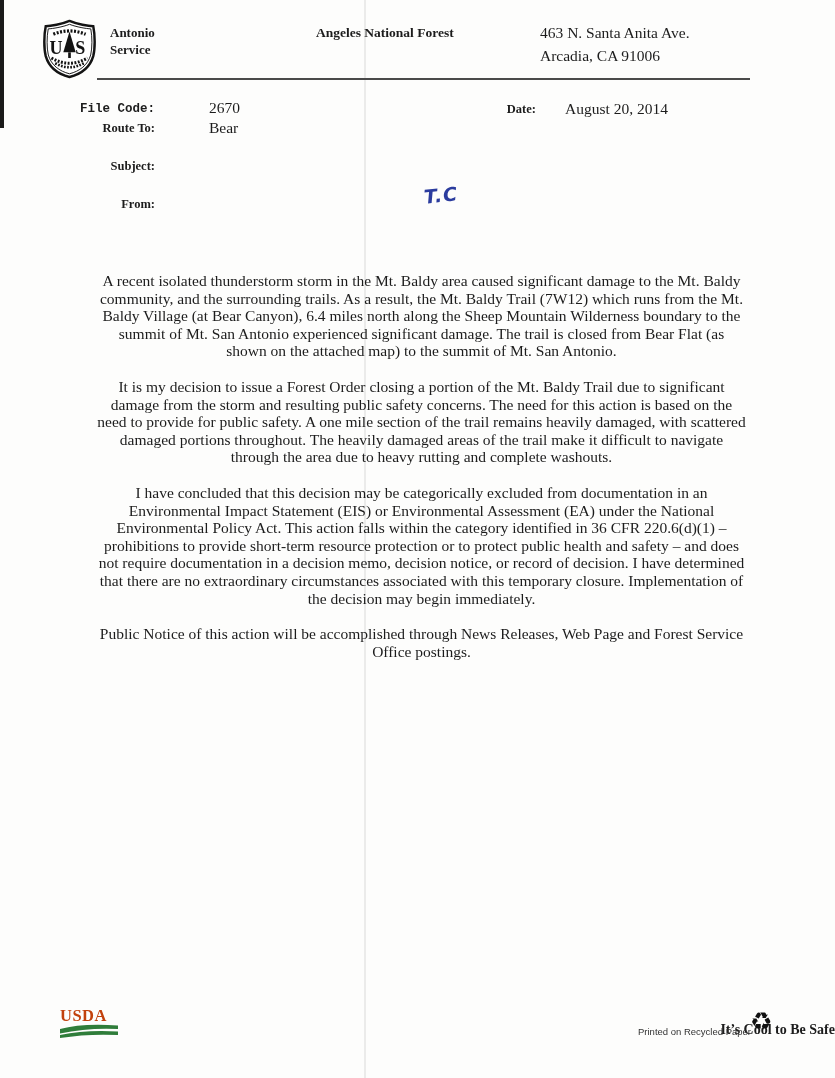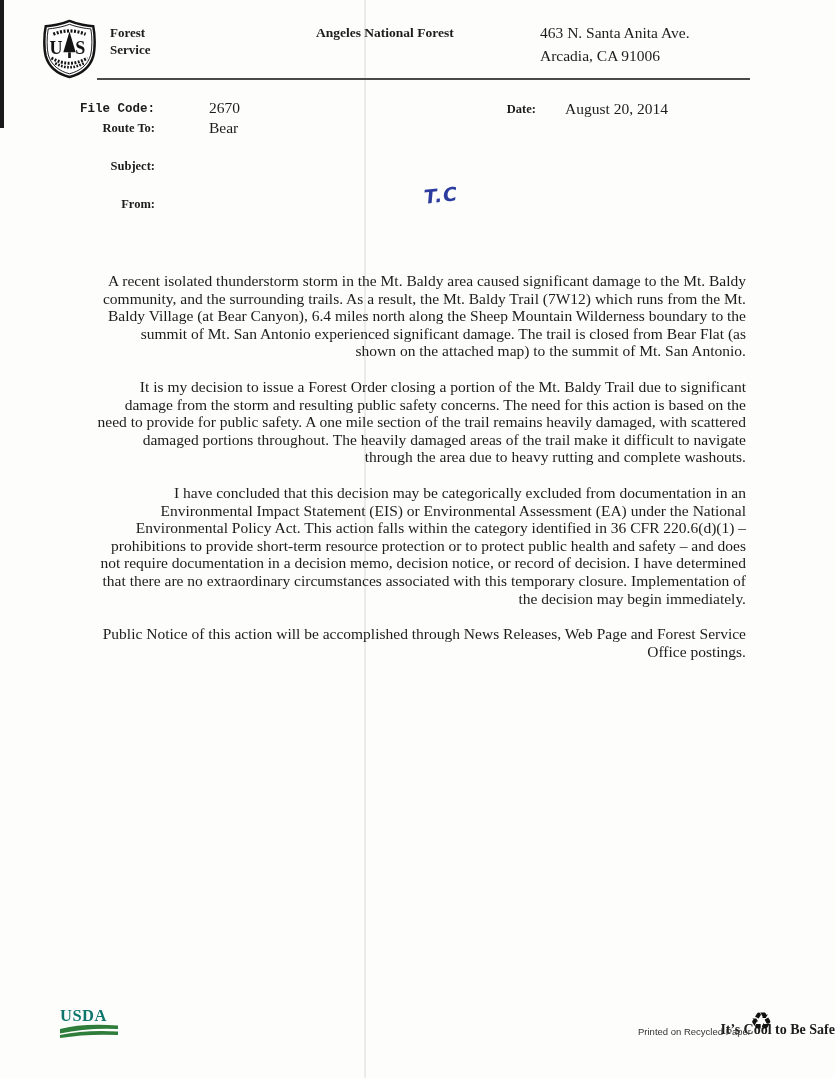--- a/index.html
+++ b/index.html
@@ -61,29 +61,29 @@
     position: absolute; left: 424px; top: 184px;
     font-family: "DejaVu Sans", sans-serif;
     font-style: italic; font-weight: bold;
     font-size: 19px; color: #2b3c9e;
     transform: rotate(-6deg); letter-spacing: 1px;
   }
 
   
   .letter-body {
     position: absolute; left: 97px; top: 272px; width: 649px;
-    font-size: 15.5px; line-height: 17.6px; text-align: right;
+    font-size: 15.5px; line-height: 17.6px; text-align: center;
   }
   .letter-body p { margin: 0 0 18px 0; }
 
   
   .usda-logo { position: absolute; left: 60px; top: 1008px; width: 60px; }
   .usda-text {
     display: block;
-    color: #0f766e; font-weight: bold; font-size: 16.5px;
+    color: #c2410c; font-weight: bold; font-size: 16.5px;
     letter-spacing: 0.5px; line-height: 15px;
     font-family: "Liberation Serif", serif;
   }
   .usda-swoosh { display: block; margin-top: 0px; }
   .slogan {
     position: absolute; left: 0; top: 1022px; width: 100%;
     text-align: right; font-weight: bold; font-size: 14px;
   }
   .recycled-note {
     position: absolute; left: 638px; top: 1026px;
@@ -112,21 +112,21 @@
       <path d="M11 41 Q30 52 49 41" stroke="#141414" stroke-width="3.2" stroke-dasharray="2 1.6" fill="none"></path>
       <path d="M15 46.5 Q30 55 45 46.5" stroke="#141414" stroke-width="2.8" stroke-dasharray="1.8 1.5" fill="none"></path>
       <text x="9" y="37" font-family="Liberation Serif, serif" font-weight="bold" font-size="19" fill="#141414">U</text>
       <text x="36" y="37" font-family="Liberation Serif, serif" font-weight="bold" font-size="19" fill="#141414">S</text>
       <polygon points="30,13 23.5,35 36.5,35" fill="#141414"></polygon>
       <rect x="28.6" y="35" width="2.8" height="6" fill="#141414"></rect>
     </svg>
   </div>
 
   <div class="agency">
-    <div>Forest</div>
+    <div>Antonio</div>
     <div>Service</div>
   </div>
 
   <div class="forest-name">Angeles National Forest</div>
 
   <div class="address">
     <div>463 N. Santa Anita Ave.</div>
     <div>Arcadia, CA 91006</div>
   </div>
 

